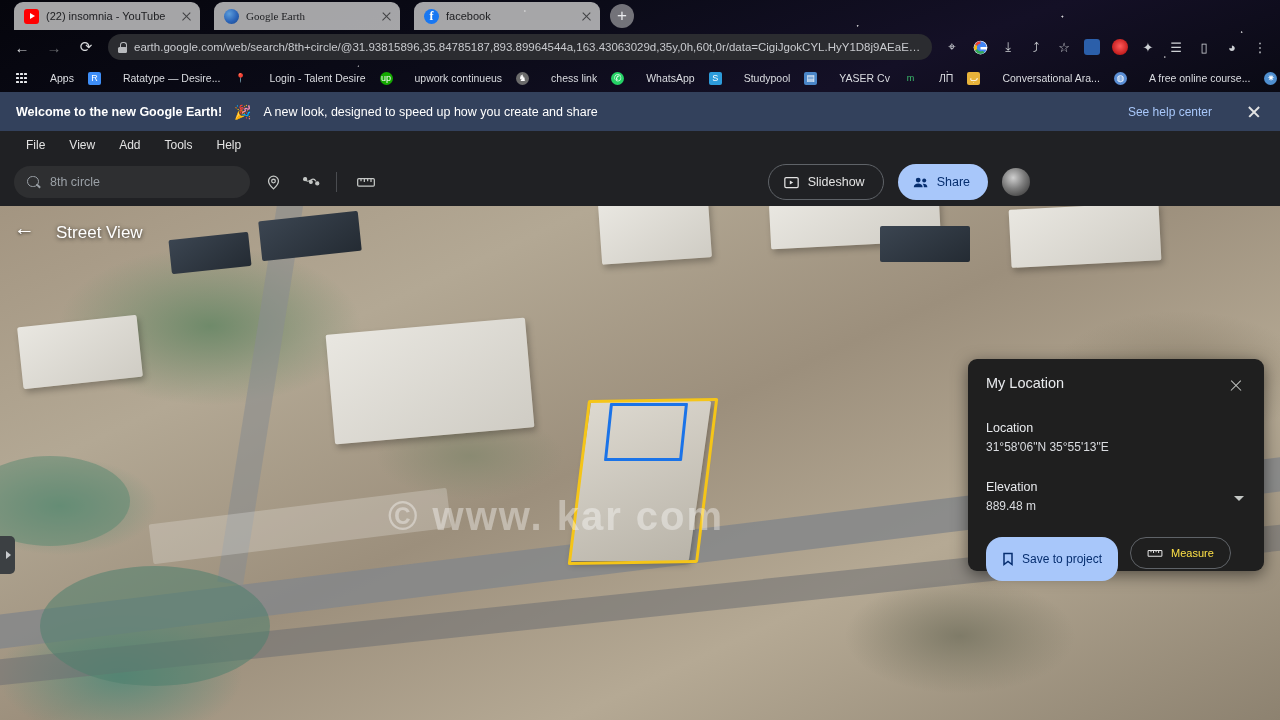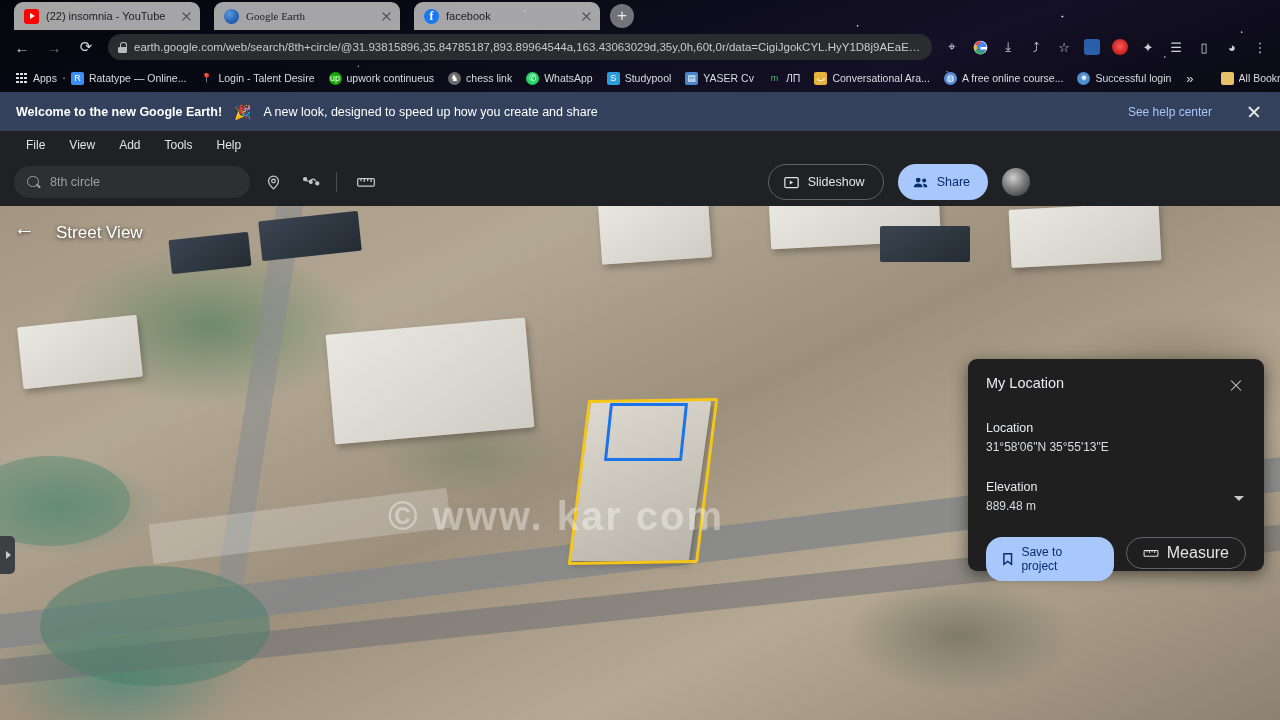--- a/index.html
+++ b/index.html
@@ -94,21 +94,21 @@
      justify-content:center; color:#cdd0d4; font-size:13px; }
   .ext-ico { width:16px; height:16px; border-radius:3px; flex:0 0 16px; }
   .ext-blue { background:#2b5faa; }
   .ext-red { background: radial-gradient(circle at 50% 45%, #ff5a5a 0%, #c41e1e 70%); border-radius:50%; }
 
   .bookmarks {
     position: absolute; top: 64px; left: 0; width: 1280px; height: 28px;
     z-index: 2; display: flex; align-items: center; padding: 0 8px; gap: 0px;
     color: #dadce0; font-size: 10.5px; white-space: nowrap; overflow: hidden;
   }
-  .bm { display: flex; align-items: center; gap: 5px; padding: 2px 7px; border-radius: 4px; }
+  .bm { display: flex; align-items: center; gap: 22px; padding: 2px 7px; border-radius: 4px; }
   .bm-label { max-width: 118px; overflow: hidden; text-overflow: ellipsis; white-space: nowrap; }
   .bm-ico { width: 13px; height: 13px; flex: 0 0 13px; border-radius: 2px;
      font-size: 9px; line-height: 13px; text-align: center; color: #fff; }
   .apps-grid { display:grid; grid-template-columns: repeat(3,2.5px); grid-template-rows: repeat(3,2.5px);
      gap: 1.7px; width: 13px; height: 13px; align-content:center; justify-content:center; }
   .apps-grid i { display:block; width:2.5px; height:2.5px; background:#e8eaed; border-radius:.5px; }
   .bm-more { color:#dadce0; padding: 2px 8px; font-size: 13px; }
   .bm-sep { width:1px; height:16px; background:#4a4c50; margin: 0 6px; }
 
   
@@ -261,22 +261,22 @@
   .ic-value { color: #dadce0; font-size: 12px; margin-top: 5px; }
   .ic-chevron { position: absolute; right: 2px; top: 16px; width: 0; height: 0;
      border-left: 5px solid transparent; border-right: 5px solid transparent;
      border-top: 5px solid #c4c7c5; }
   .ic-actions { display: flex; gap: 12px; margin-top: 24px; }
   .btn-save {
     height: 44px; border-radius: 16px; background: #a8c7fa; color: #062e6f;
     font-size: 12px; display: flex; align-items: center; gap: 8px; padding: 0 16px;
   }
   .btn-measure {
-    height: 32px; border-radius: 16px; border: 1px solid #5f6368; color: #e5e5e5;
-    font-size: 16px; display: flex; align-items: center; gap: 8px; padding: 0 16px;
+    height: 32px; border-radius: 16px; border: 1px solid #5f6368; color: #fde047;
+    font-size: 11px; display: flex; align-items: center; gap: 8px; padding: 0 16px;
   }
 </style>
 </head>
 <body>
 
 <div id="app">
 
   <div class="browser-chrome">
     <div class="stars"></div>
 
@@ -344,21 +344,21 @@
             <i></i>
             <i></i>
             <i></i>
             <i></i>
             <i></i>
           </span>
         <span class="bm-label">Apps</span>
       </div>
       <div class="bm">
         <span class="bm-ico" style="background:#3e8ef7">R</span>
-        <span class="bm-label">Ratatype — Online...</span>
+        <span class="bm-label">Ratatype — Desire...</span>
       </div>
       <div class="bm">
         <span class="bm-ico" style="color:#f0b429">📍</span>
         <span class="bm-label">Login - Talent Desire</span>
       </div>
       <div class="bm">
         <span class="bm-ico" style="background:#14a800;border-radius:50%">up</span>
         <span class="bm-label">upwork continueus</span>
       </div>
       <div class="bm">

